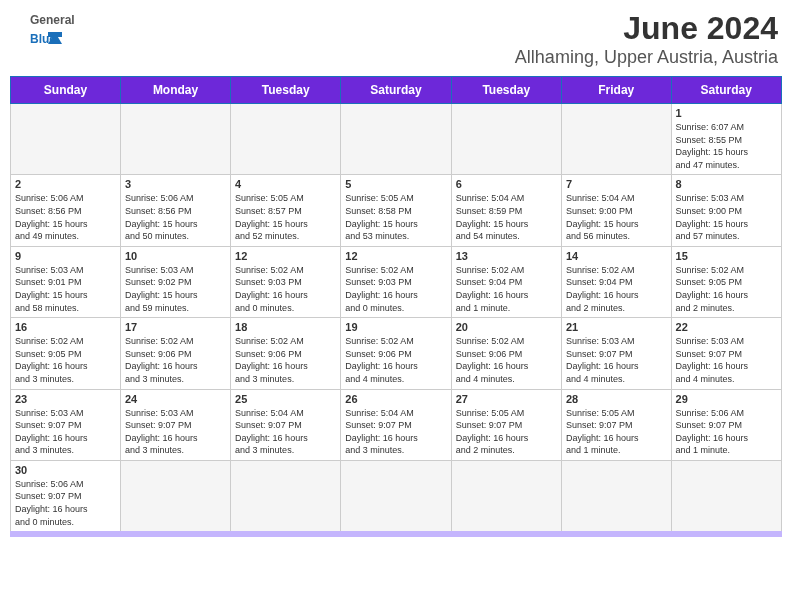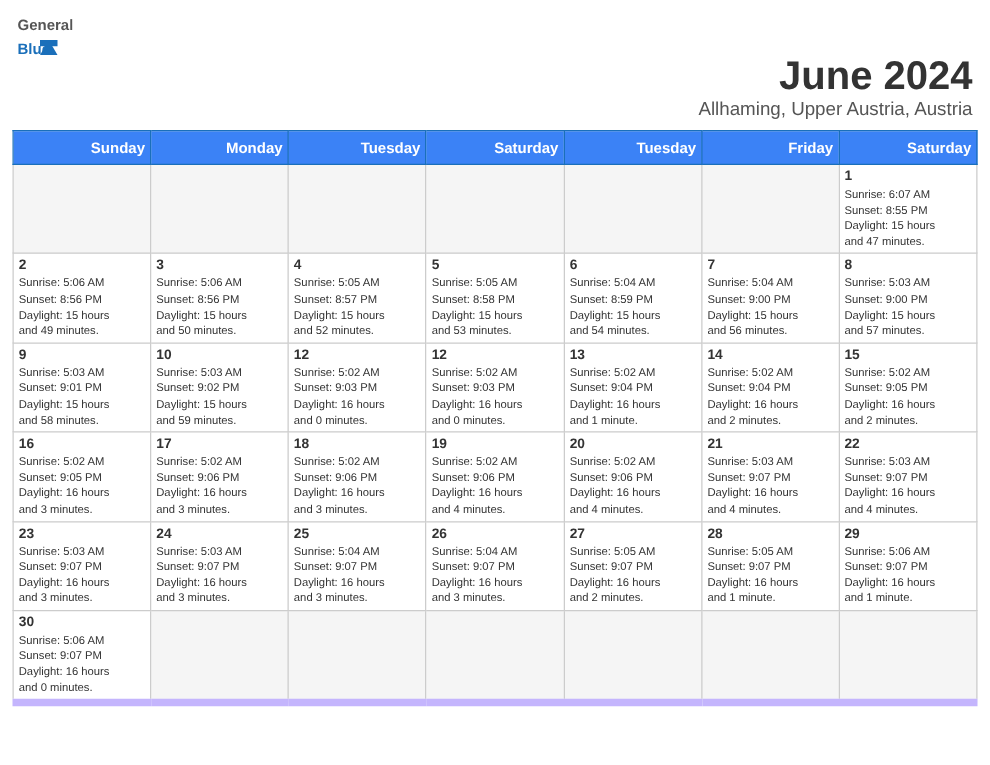--- a/index.html
+++ b/index.html
@@ -22,38 +22,37 @@
       align-items: center;
       gap: 4px;
     }
     .title-section {
       text-align: right;
     }
     .month-title {
       font-size: 32px;
       font-weight: bold;
       color: #333;
-      margin-top: 32px;
     }
     .location-title {
-      font-size: 15px;
+      font-size: 18px;
       color: #555;
     }
     .calendar {
       width: 100%;
       border-collapse: collapse;
       border: 1px solid #ccc;
     }
     .calendar th {
-      background-color: #3b82f6;
+      background-color: #6d28d9;
       color: #fff;
       font-size: 12px;
       font-weight: bold;
       padding: 6px 4px;
-      text-align: right;
+      text-align: center;
       border: 1px solid #1a6fba;
     }
     .calendar td {
       border: 1px solid #ccc;
       vertical-align: top;
       padding: 3px 4px;
       width: 113px;
       min-height: 70px;
       font-size: 9.5px;
       color: #333;
@@ -345,17 +344,18 @@
         <td class="empty"></td>
       </tr>
     </tbody>
 </table>
 
 <style>
   .logo {
     display: flex;
     flex-direction: column;
     align-items: flex-start;
+    margin-left: 16px;
   }
   .sun-info {
     white-space: pre-line;
   }
 </style>
 
 </body></html>

